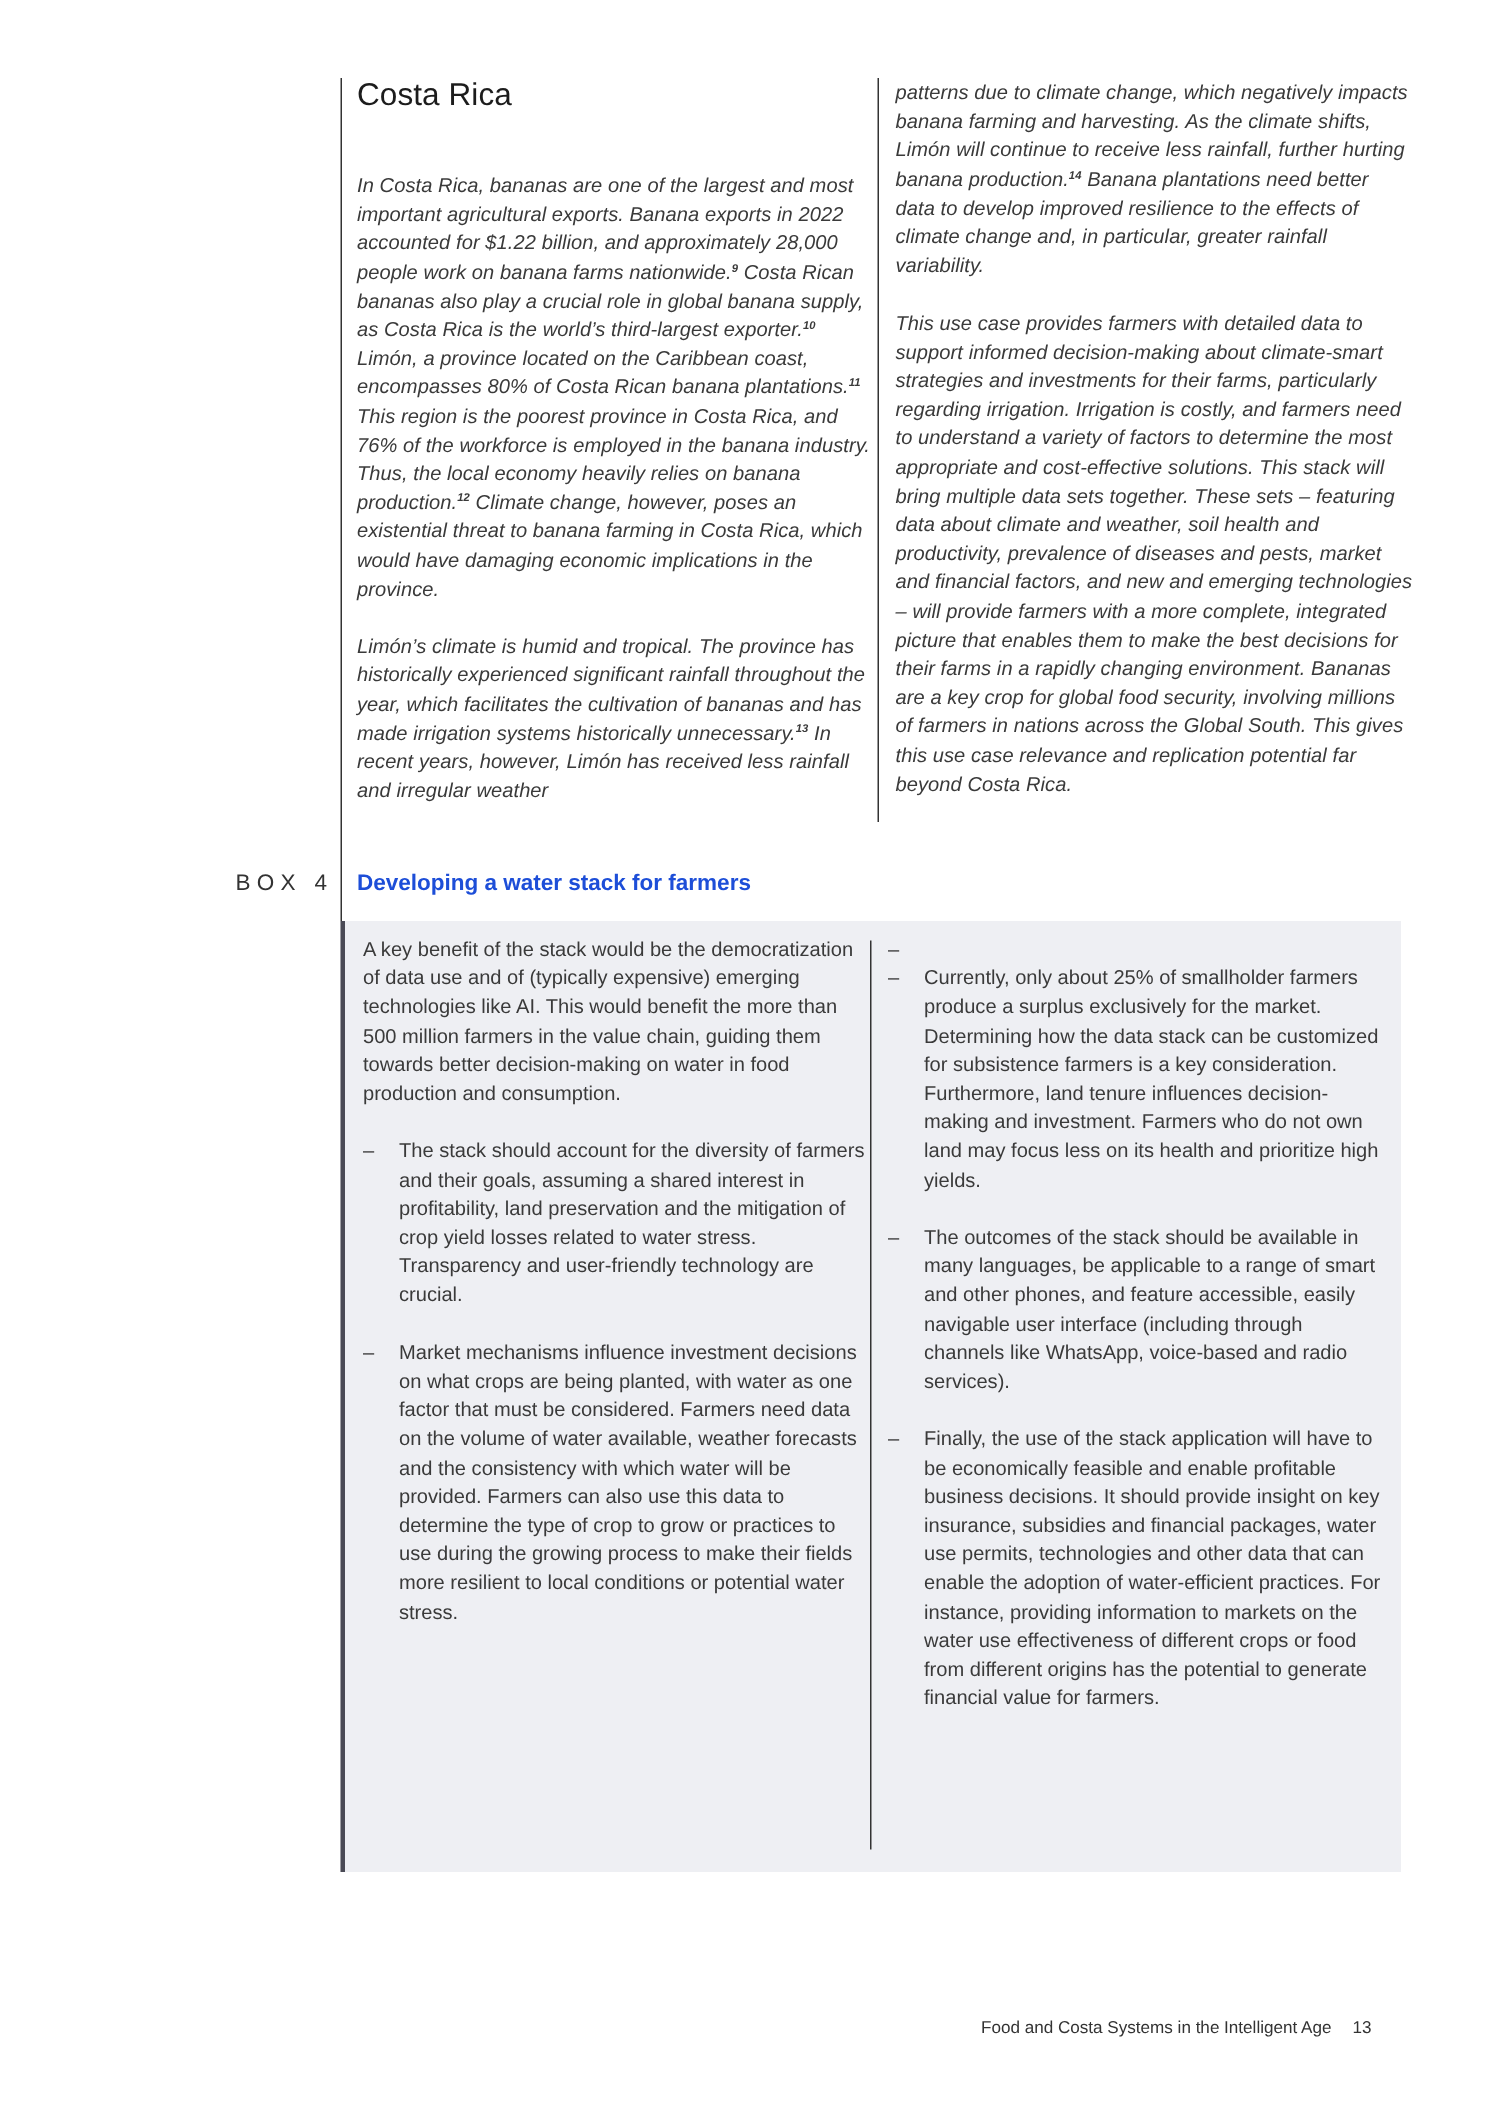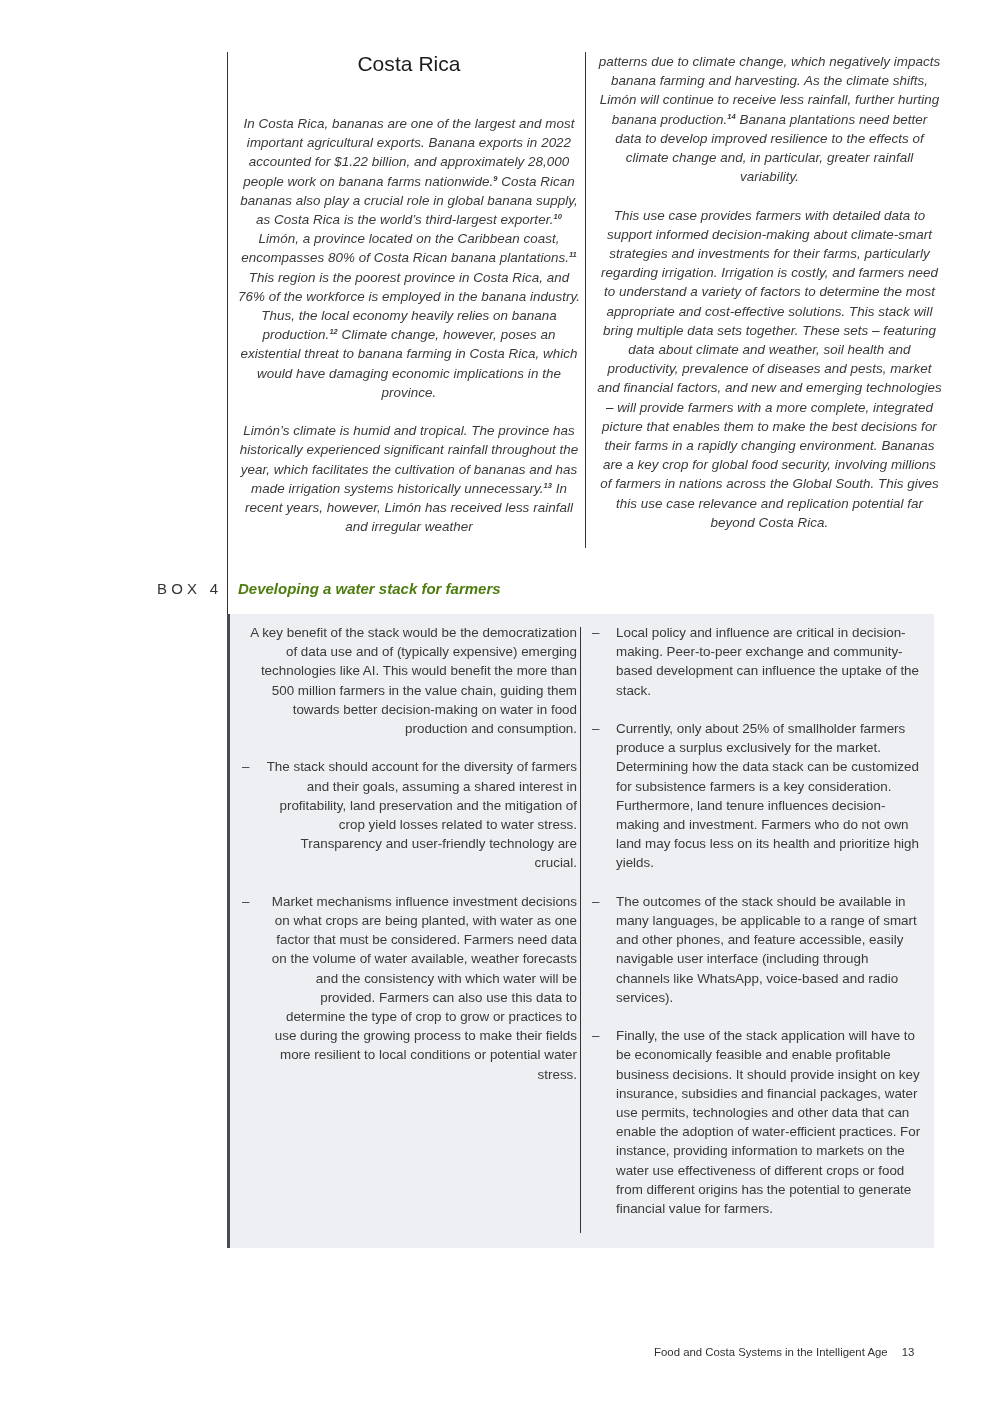--- a/index.html
+++ b/index.html
@@ -1,32 +1,32 @@
 <!DOCTYPE html>
 <html><head>
 <meta charset="utf-8">
 <style>
   html, body { margin: 0; padding: 0; background: #ffffff; }
   body { width: 992px; height: 1403px; position: relative; overflow: hidden;
          font-family: "Liberation Sans", sans-serif; color: #3a3a3a; }
   .rule-left { position: absolute; left: 227px; top: 52px; width: 1px; height: 562px; background: #333; }
   .rule-mid { position: absolute; left: 585px; top: 52px; width: 1px; height: 496px; background: #333; }
-  .col { position: absolute; font-size: 13.4px; line-height: 19.2px; letter-spacing: 0.05px; text-align: center; }
+  .col { position: absolute; font-size: 13.4px; line-height: 19.2px; letter-spacing: 0.05px; }
   .col p { margin: 0 0 19.2px 0; font-style: italic; }
   .col-left { left: 238px; top: 52px; width: 342px; }
   .col-right { left: 597px; top: 52px; width: 345px; }
   .section-title { font-size: 21px; line-height: 24px; color: #1c1c1c; margin: 0 0 38px 0; font-weight: normal; padding-top: 0; }
   sup { font-size: 7.5px; line-height: 0; vertical-align: 5px; font-weight: bold; }
   .box-label { position: absolute; left: 157px; top: 580px; font-size: 15px; letter-spacing: 4.2px; color: #333; }
-  .box-title { position: absolute; left: 238px; top: 580px; font-size: 15px; font-weight: bold; color: #4d7c0f; font-style: italic; }
+  .box-title { position: absolute; left: 238px; top: 580px; font-size: 15px; font-weight: bold; color: #1d4ed8; }
   .box { position: absolute; left: 227px; top: 614px; width: 707px; height: 634px; background: #eeeff3; border-left: 3px solid #4a4a55; box-sizing: border-box; }
   .box-rule { position: absolute; left: 580px; top: 627px; width: 1px; height: 606px; background: #333; }
   .bcol { position: absolute; font-size: 13.4px; line-height: 19.2px; }
   .bcol p { margin: 0 0 19.2px 0; }
-  .bcol-left { left: 242px; top: 623px; width: 335px; text-align: right; }
+  .bcol-left { left: 242px; top: 623px; width: 335px; }
   .bcol-right { left: 592px; top: 623px; width: 330px; }
   .bullet { position: relative; padding-left: 24px; margin: 0 0 19.2px 0; }
   .bullet .dash { position: absolute; left: 0; top: 0; }
   .footer { position: absolute; left: 654px; top: 1346px; font-size: 11.4px; color: #333; }
   .footer .pg { margin-left: 14px; }
 </style>
 </head>
 <body>
 
 <div class="rule-left"></div>
@@ -65,21 +65,20 @@
   </div>
   <div class="bullet">
     <span class="dash">–</span>
     <span>Market mechanisms influence investment decisions on what crops are being planted, with water as one factor that must be considered. Farmers need data on the volume of water available, weather forecasts and the consistency with which water will be provided. Farmers can also use this data to determine the type of crop to grow or practices to use during the growing process to make their fields more resilient to local conditions or potential water stress.</span>
   </div>
 </div>
 
 <div class="bcol bcol-right">
   <div class="bullet">
     <span class="dash">–</span>
-    <span>Local policy and influence are critical in decision-making. Peer-to-peer exchange and community-based development can influence the uptake of the stack.</span>
   </div>
   <div class="bullet">
     <span class="dash">–</span>
     <span>Currently, only about 25% of smallholder farmers produce a surplus exclusively for the market. Determining how the data stack can be customized for subsistence farmers is a key consideration. Furthermore, land tenure influences decision-making and investment. Farmers who do not own land may focus less on its health and prioritize high yields.</span>
   </div>
   <div class="bullet">
     <span class="dash">–</span>
     <span>The outcomes of the stack should be available in many languages, be applicable to a range of smart and other phones, and feature accessible, easily navigable user interface (including through channels like WhatsApp, voice-based and radio services).</span>
   </div>
   <div class="bullet">

